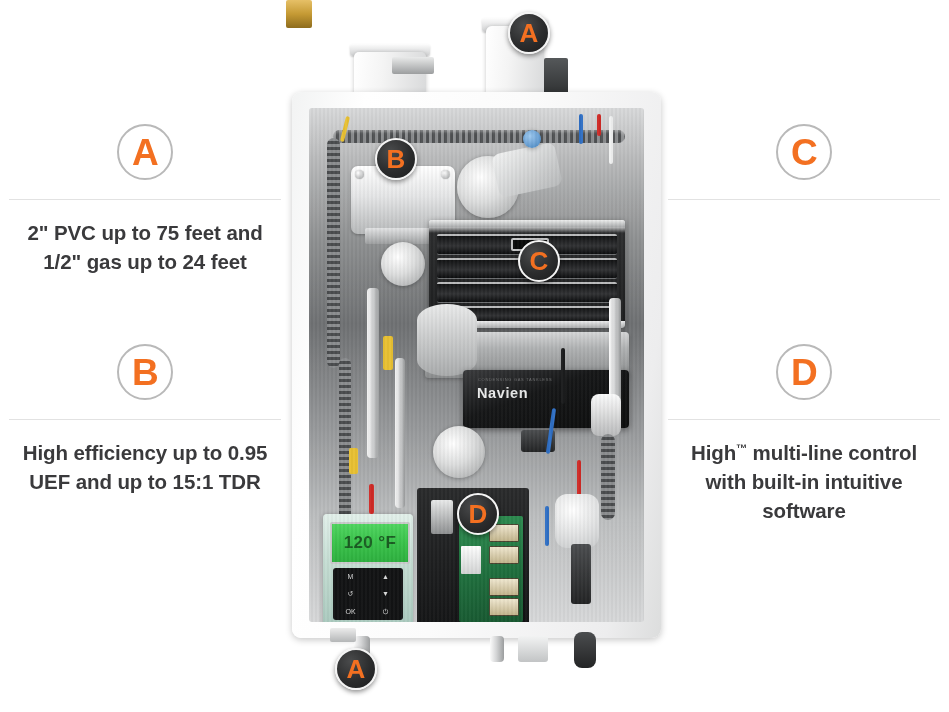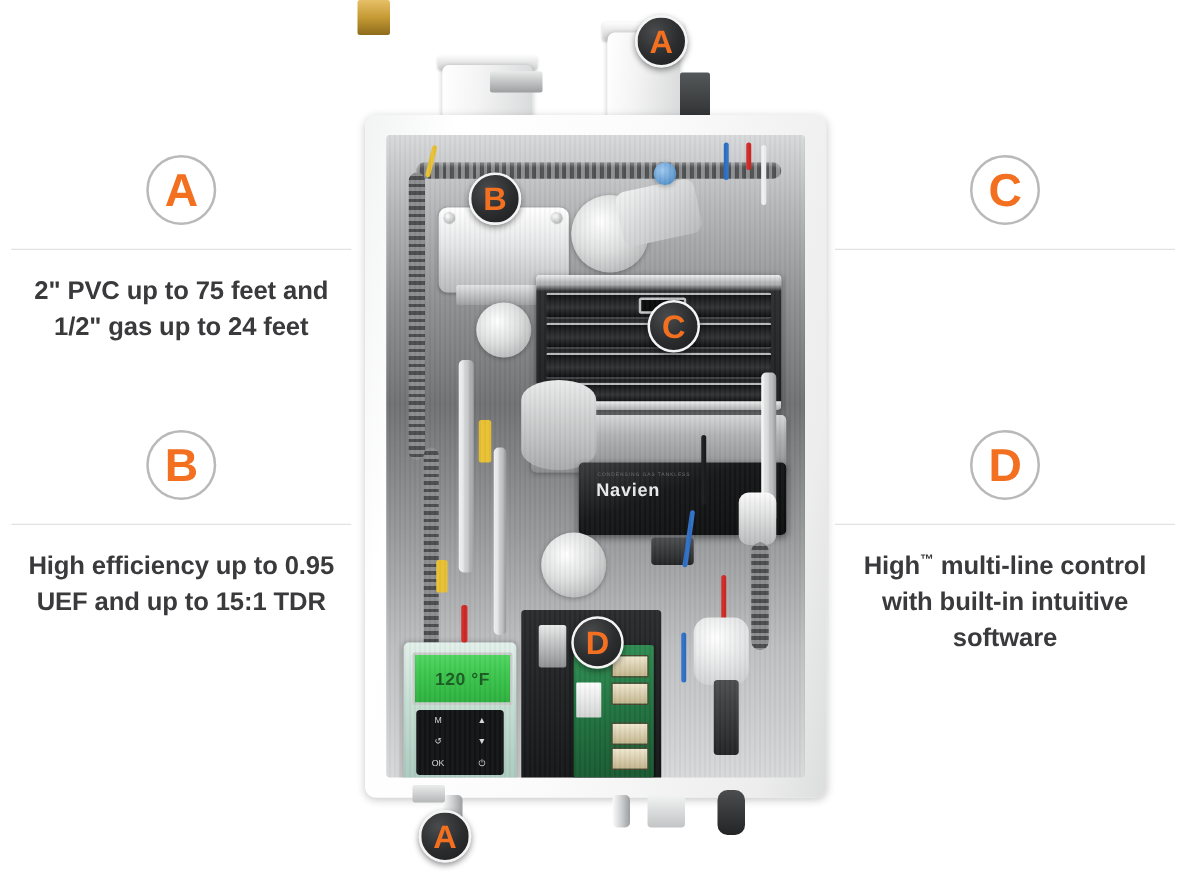--- a/index.html
+++ b/index.html
@@ -254,21 +254,21 @@
     left: 7px; top: 8px;
     width: 76px; height: 38px;
     background: linear-gradient(180deg,#4fd55f 0%,#39c24a 50%,#2db03f 100%);
     border: 2px solid #c9cbcb;
     border-radius: 2px;
     display: flex;
     align-items: center;
     justify-content: center;
   }
   .lcd-text {
-    font-size: 14px;
+    font-size: 17px;
     font-weight: bold;
     color: #1a5c22;
     letter-spacing: 0.4px;
   }
   .keypad {
     position: absolute;
     left: 10px; top: 54px;
     width: 70px; height: 52px;
     background: #121314;
     border-radius: 3px;

